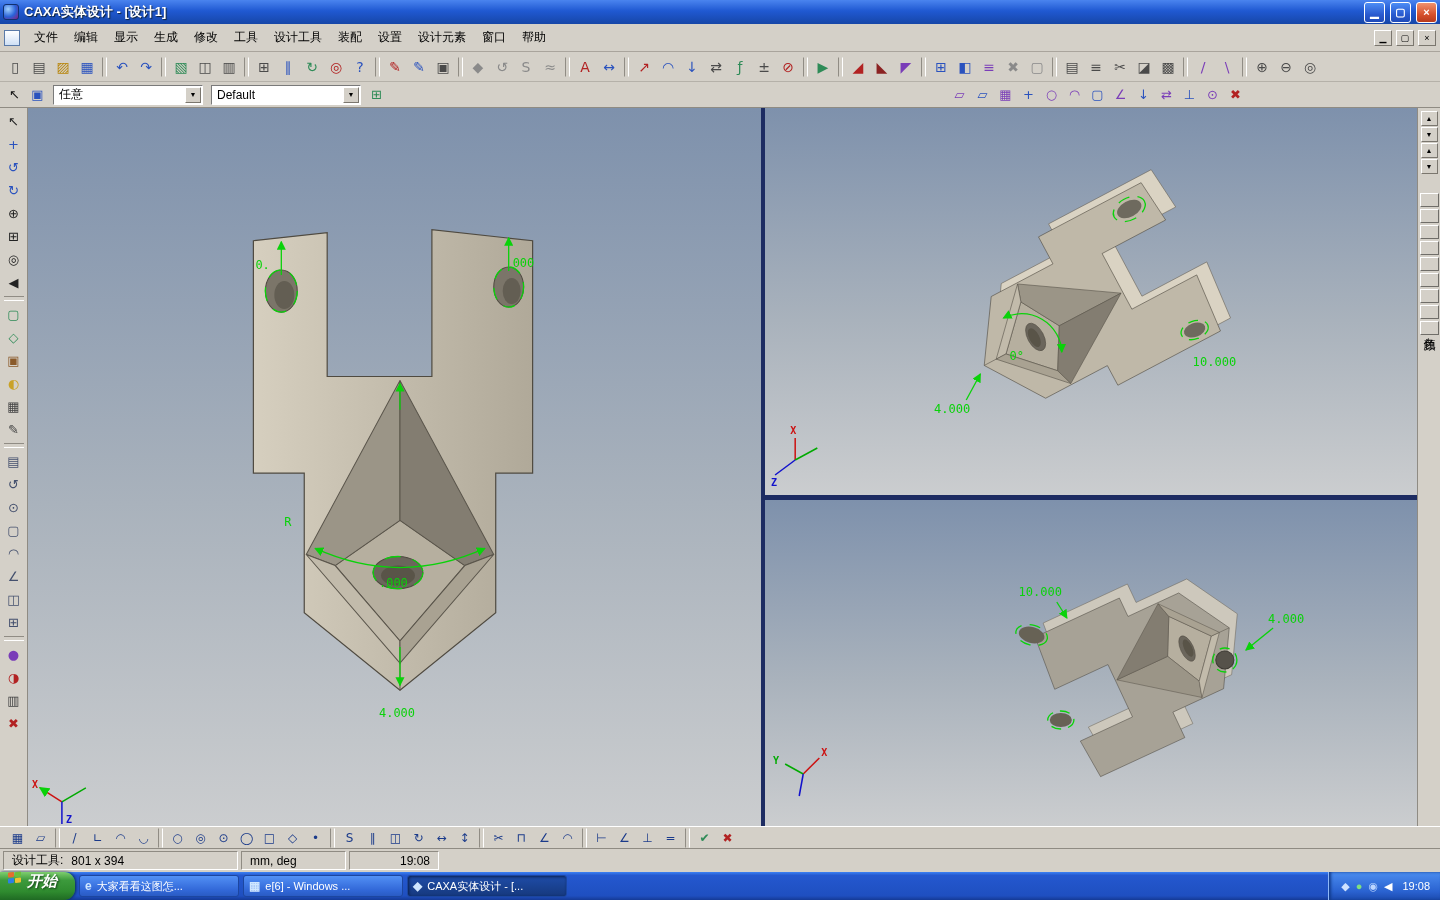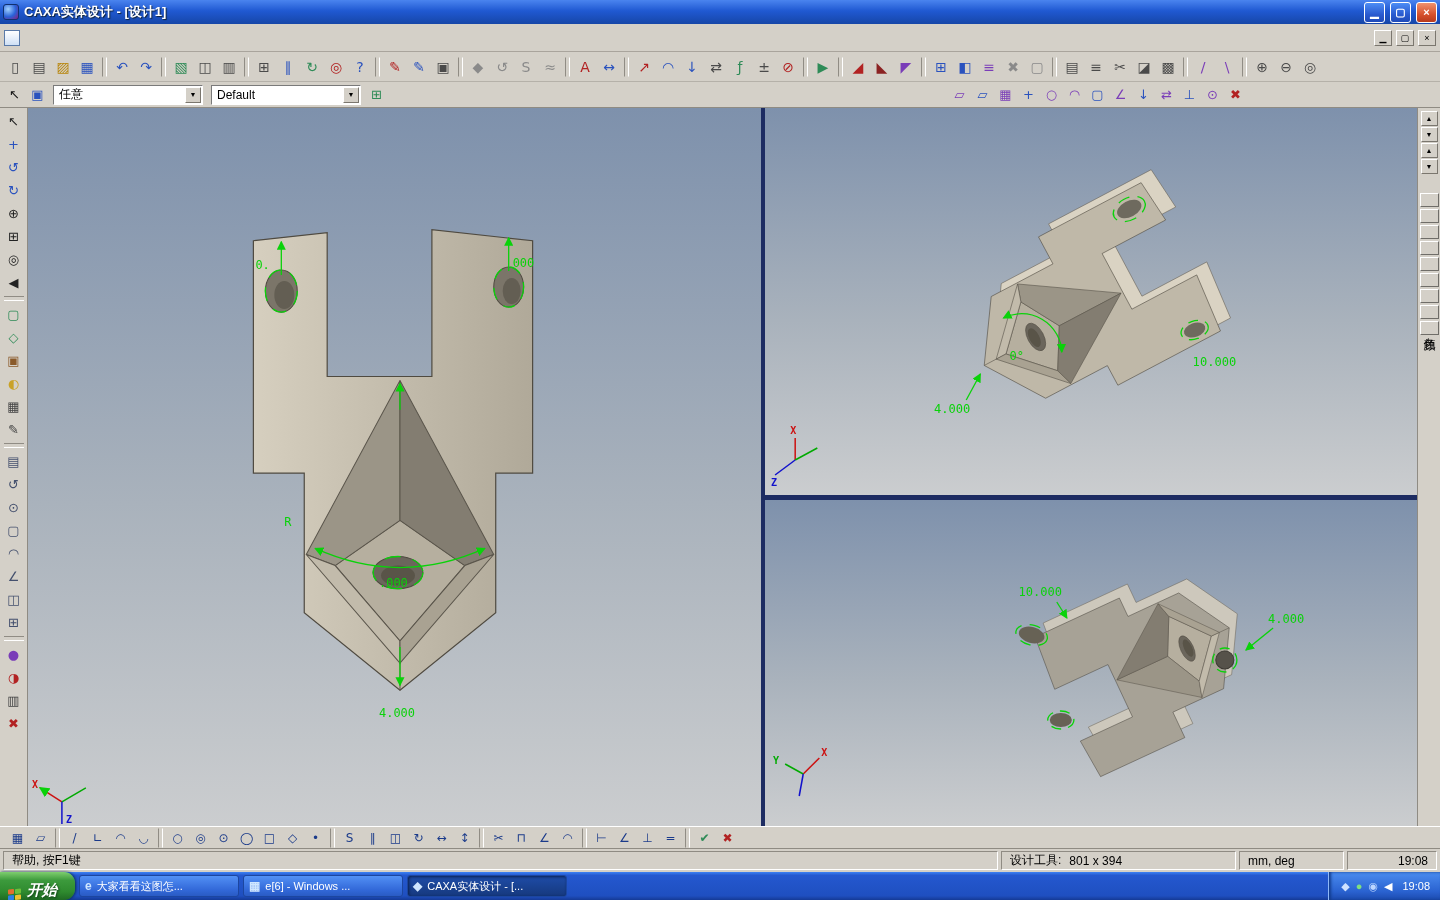--- a/index.html
+++ b/index.html
@@ -64,21 +64,21 @@
   .bottom-toolbar .icon-btn { width:23px; height:20px; font-size:12px; }
   .statusbar { height:24px; flex:0 0 24px; background:#d4d0c8; border-top:1px solid #8f8b83; display:flex; align-items:center; gap:3px; padding:0 3px; }
   .status-cell { border:1px solid; border-color:#8f8b83 #fff #fff #8f8b83; height:19px; display:flex; align-items:center; padding:0 8px; white-space:nowrap; }
   .cell-help { flex:1; }
   .cell-viewsize { width:235px; gap:8px; }
   .cell-units { width:105px; }
   .cell-time { width:90px; justify-content:flex-end; }
 
   .taskbar { height:28px; flex:0 0 28px; display:flex; align-items:stretch;
     background:linear-gradient(180deg,#3c81f3 0%,#2458cf 12%,#1f4fc0 85%,#153a96 100%); }
-  .start-btn { height:28px; padding:0 18px 0 8px; border:none; border-radius:0 11px 11px 0; display:flex; align-items:flex-end; gap:6px;
+  .start-btn { height:28px; padding:0 18px 0 8px; border:none; border-radius:0 11px 11px 0; display:flex; align-items:flex-start; gap:6px;
     background:linear-gradient(180deg,#7ece6e 0%,#3c9a3c 30%,#2f8b2f 70%,#1f6a23 100%);
     color:#fff; font-weight:bold; font-style:italic; font-size:15px; text-shadow:1px 1px 2px #14421a; box-shadow:1px 0 3px #0a2c52; }
   .flag { display:inline-grid; grid-template-columns:6px 6px; grid-auto-rows:5px; gap:1px; transform:skewY(-4deg); }
   .flag span { display:block; border-radius:1px; }
   .task-btn { width:160px; height:22px; margin:3px 0 0 4px; background:linear-gradient(#5290f5,#3268d8 70%,#2a5bc4); border:1px solid #1c46a0;
     border-radius:3px; color:#fff; display:flex; align-items:center; gap:5px; padding:0 5px; font-size:11px; overflow:hidden; white-space:nowrap; cursor:default; }
   .task-btn.active { background:linear-gradient(#1e4ca8,#16397e); box-shadow:inset 1px 1px 3px #0a2050; }
   .task-icon { font-size:12px; color:#cfe6ff; font-weight:bold; }
   .task-label { overflow:hidden; text-overflow:ellipsis; }
   .tray { margin-left:auto; display:flex; align-items:center; gap:6px; padding:0 10px 0 12px; color:#fff;
@@ -128,20 +128,35 @@
   <div class="titlebar">
     <span class="app-icon"></span>
     <span class="title-text">CAXA实体设计 - [设计1]</span>
     <button class="cap-btn">▁</button>
     <button class="cap-btn">▢</button>
     <button class="cap-btn cap-close">×</button>
   </div>
 
   <div class="menubar">
     <span class="doc-icon"></span>
+    <span style="display:flex;">
+
+    <button class="menu-item">文件</button>
+        <button class="menu-item">编辑</button>
+        <button class="menu-item">显示</button>
+        <button class="menu-item">生成</button>
+        <button class="menu-item">修改</button>
+        <button class="menu-item">工具</button>
+        <button class="menu-item">设计工具</button>
+        <button class="menu-item">装配</button>
+        <button class="menu-item">设置</button>
+        <button class="menu-item">设计元素</button>
+        <button class="menu-item">窗口</button>
+        <button class="menu-item">帮助</button>
+      </span>
     <span class="spacer"></span>
     <button class="mdi-btn">▁</button>
     <button class="mdi-btn">▢</button>
     <button class="mdi-btn">×</button>
   </div>
 
   <div class="toolbar toolbar1">
 
   <button class="icon-btn">
         <span style="color: rgb(74, 74, 74);">▯</span>
@@ -692,21 +707,20 @@
       <button class="icon-btn sep"></button>
       <button class="icon-btn">
         <span style="color: rgb(46, 139, 87);">✔</span>
       </button>
       <button class="icon-btn">
         <span style="color: rgb(178, 34, 34);">✖</span>
       </button>
     </div>
 
   <div class="statusbar">
-    <div class="status-cell cell-help">帮助, 按F1键</div>
     <div class="status-cell cell-viewsize">
       <span>设计工具:</span>
       <span>801 x  394</span>
     </div>
     <div class="status-cell cell-units">mm, deg</div>
     <div class="status-cell cell-time">19:08</div>
   </div>
 
   <div class="taskbar">
     <button class="start-btn">

